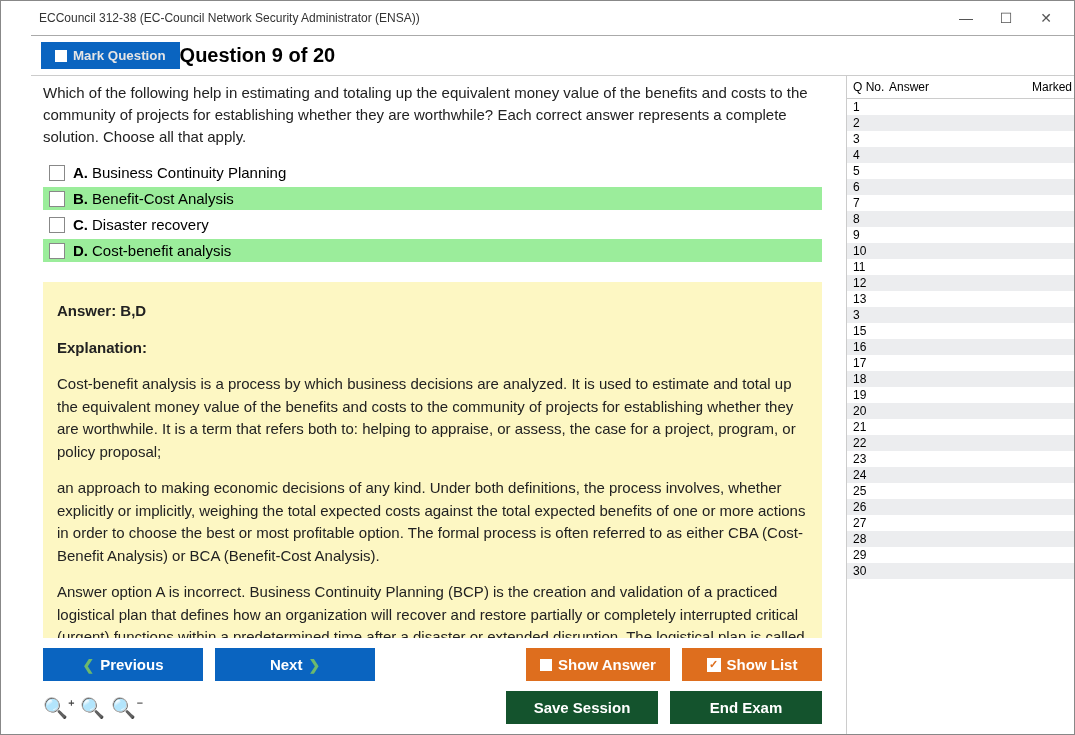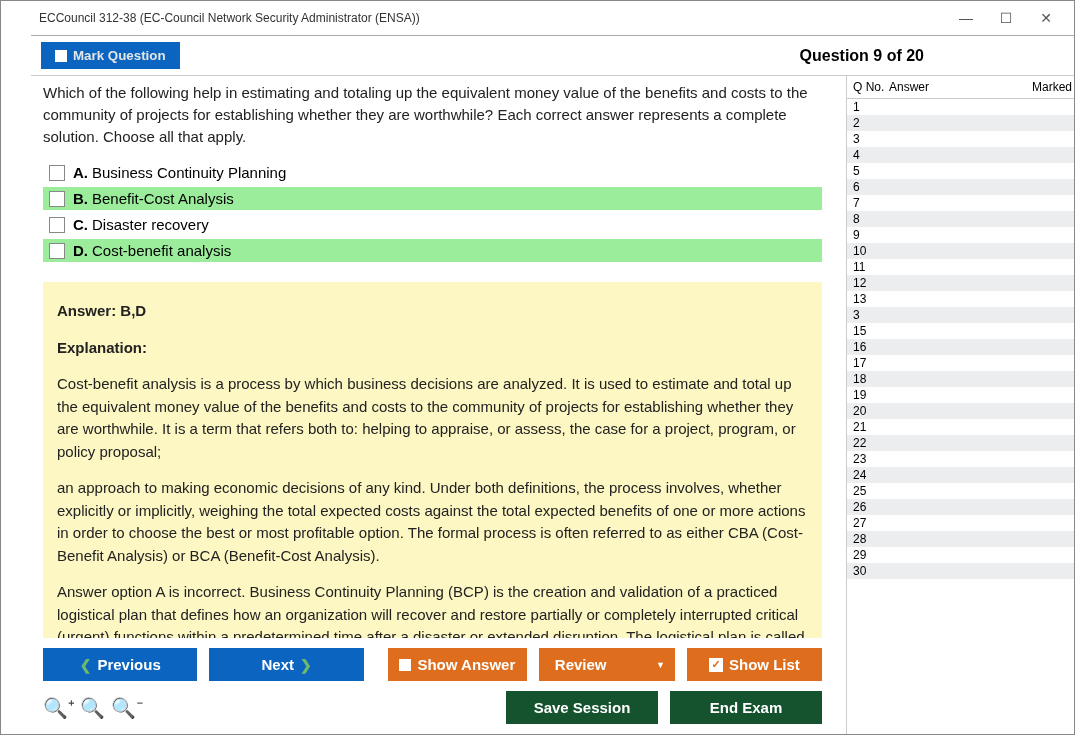--- a/index.html
+++ b/index.html
@@ -5,21 +5,21 @@
 * { box-sizing: border-box; margin: 0; padding: 0; }
 body { font-family: Arial, sans-serif; font-size: 13px; background: #fff; width: 1075px; height: 735px; overflow: hidden; }
 .window { border: 1px solid #888; width: 1075px; height: 735px; display: flex; flex-direction: column; background: #fff; padding-left: 30px; }
 .titlebar { display: flex; justify-content: space-between; align-items: center; padding: 4px 8px; background: #fff; border-bottom: 1px solid #aaa; }
 .titletext { font-size: 12px; color: #333; }
 .winbtns { display: flex; gap: 0; }
 .winbtn { width: 40px; height: 26px; display: flex; align-items: center; justify-content: center; color: #555; font-size: 14px; }
 .header-row { display: flex; align-items: center; padding: 6px 10px; border-bottom: 1px solid #ccc; }
 .mark-btn { background: #0a64c0; color: #e5e5e5; padding: 6px 14px; display: flex; align-items: center; gap: 6px; font-weight: bold; border: none; }
 .mark-btn .box { width: 12px; height: 12px; background: #fff; }
-.q-title { font-size: 16px; font-weight: bold; flex: 1; text-align: right; }
+.q-title { font-size: 20px; font-weight: bold; flex: 1; text-align: left; }
 .body { flex: 1; display: flex; min-height: 0; gap: 12px; }
 .main { flex: 1; display: flex; flex-direction: column; min-width: 0; }
 .content-scroll { flex: 1; overflow-y: scroll; padding: 0; position: relative; }
 .qtext { padding: 6px 12px 14px; line-height: 1.45; font-size: 15px; color: #222; }
 .options { padding: 0 12px; }
 .option { display: flex; align-items: center; padding: 3px 6px; margin-bottom: 3px; font-size: 15px; }
 .option.selected { background: #9bed9b; }
 .option .cb { width: 16px; height: 16px; border: 1px solid #888; background: #fff; margin-right: 8px; flex-shrink: 0; }
 .option .letter { font-weight: bold; margin-right: 4px; }
 .answer-panel { background: #fdf7c3; margin: 20px 12px 0 12px; padding: 18px 14px; font-size: 15px; line-height: 1.5; color: #222; }
@@ -115,24 +115,20 @@
           </button>
           <button class="btn btn-blue">
             <span>Next</span>
             <span class="chev green">❯</span>
           </button>
           <div class="spacer"></div>
           <button class="btn btn-orange w-show">
             <span class="box" style="width:12px;height:12px;background:#fff"></span>
             <span>Show Answer</span>
           </button>
-          <button class="btn btn-orange w-review">
-            <span>Review</span>
-            <span style="font-size:9px">▼</span>
-          </button>
           <button class="btn btn-orange w-showlist">
             <span class="checkbox-white">✓</span>
             <span>Show List</span>
           </button>
         </div>
         <div class="footer-row">
           <div class="zoom-icons">
             <span>🔍⁺</span>
             <span>🔍</span>
             <span>🔍⁻</span>

